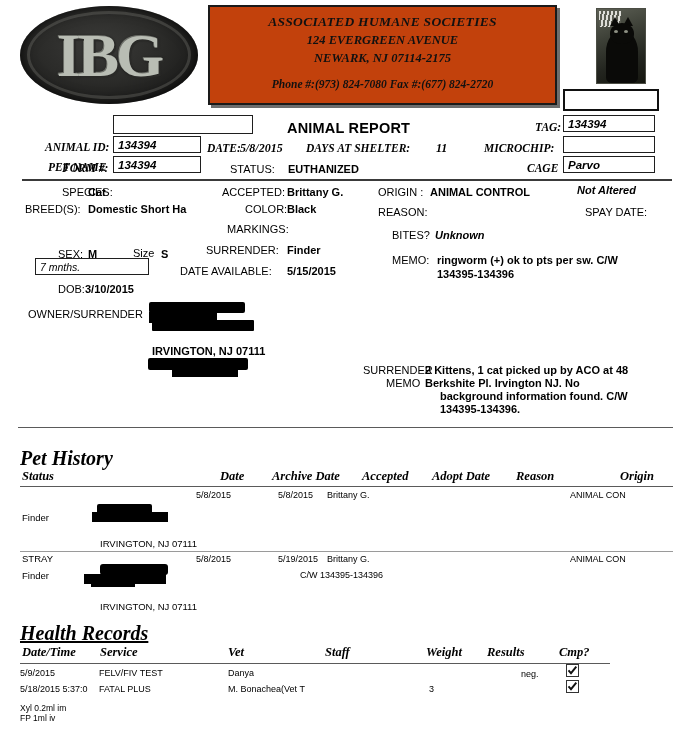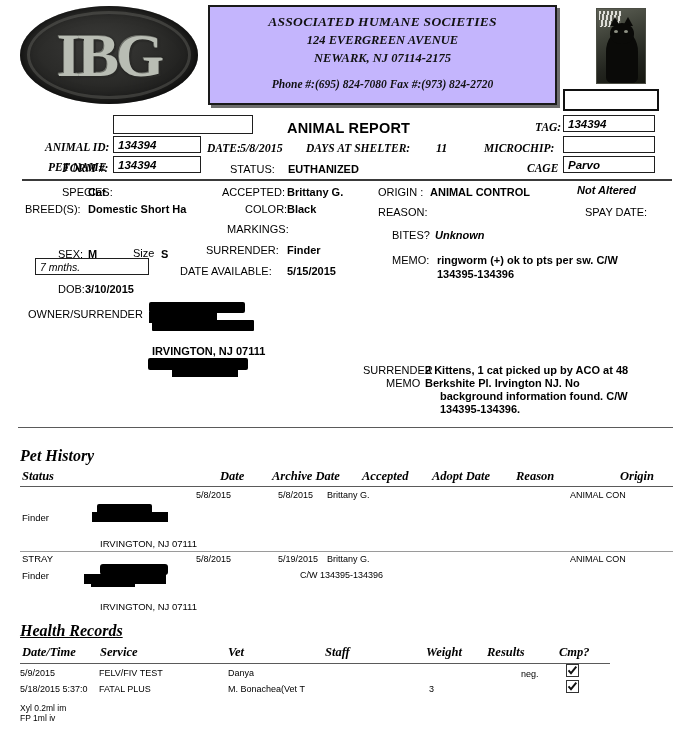--- a/index.html
+++ b/index.html
@@ -41,21 +41,21 @@
     letter-spacing: -3px;
     color: #b9bdb4;
     text-shadow: 2px 2px 0 #2a2a28, -1px -1px 0 #6e706a, 0 0 3px rgba(0,0,0,.6);
     line-height: 1;
   }
 
   
   #addr-box {
     left: 208px; top: 5px; width: 345px; height: 96px;
     border: 2px solid #1a1a1a;
-    background: #c4b5fd;
+    background: #c2410c;
     box-shadow: 3px 3px 0 rgba(60,60,60,.75);
   }
   #addr-box .ln {
     text-align: center;
     font-family: "Liberation Serif", serif;
     font-style: italic;
     font-weight: bold;
     color: #111;
   }
   #addr-box .l1 { font-size: 13.5px; margin-top: 7px; letter-spacing: .3px; }
@@ -179,21 +179,21 @@
   }
 
   
   .redact { position: absolute; background: #000; }
 
   
   .sect-title {
     font-family: "Liberation Serif", serif;
     font-style: italic;
     font-weight: bold;
-    font-size: 16px;
+    font-size: 20px;
   }
   .sect-title.ul { text-decoration: underline; }
 
   
   .th {
     position: absolute;
     font-family: "Liberation Serif", serif;
     font-style: italic;
     font-weight: bold;
     font-size: 12.5px;
@@ -220,21 +220,21 @@
 
 <div class="abs" id="logo">
   <div class="ring"></div>
   <div class="letters">IBG</div>
 </div>
 
 <div class="abs" id="addr-box">
   <div class="ln l1">ASSOCIATED HUMANE SOCIETIES</div>
   <div class="ln l2">124 EVERGREEN AVENUE</div>
   <div class="ln l3">NEWARK, NJ  07114-2175</div>
-  <div class="ln l4">Phone #:(695) 824-7080  Fax #:(973) 824-2720</div>
+  <div class="ln l4">Phone #:(973) 824-7080  Fax #:(677) 824-2720</div>
 </div>
 
 <div class="abs" id="photo">
   <div class="blinds"></div>
   <div class="ear-l"></div>
   <div class="ear-r"></div>
   <div class="body"></div>
   <div class="head"></div>
   <div class="eye-l"></div>
   <div class="eye-r"></div>

